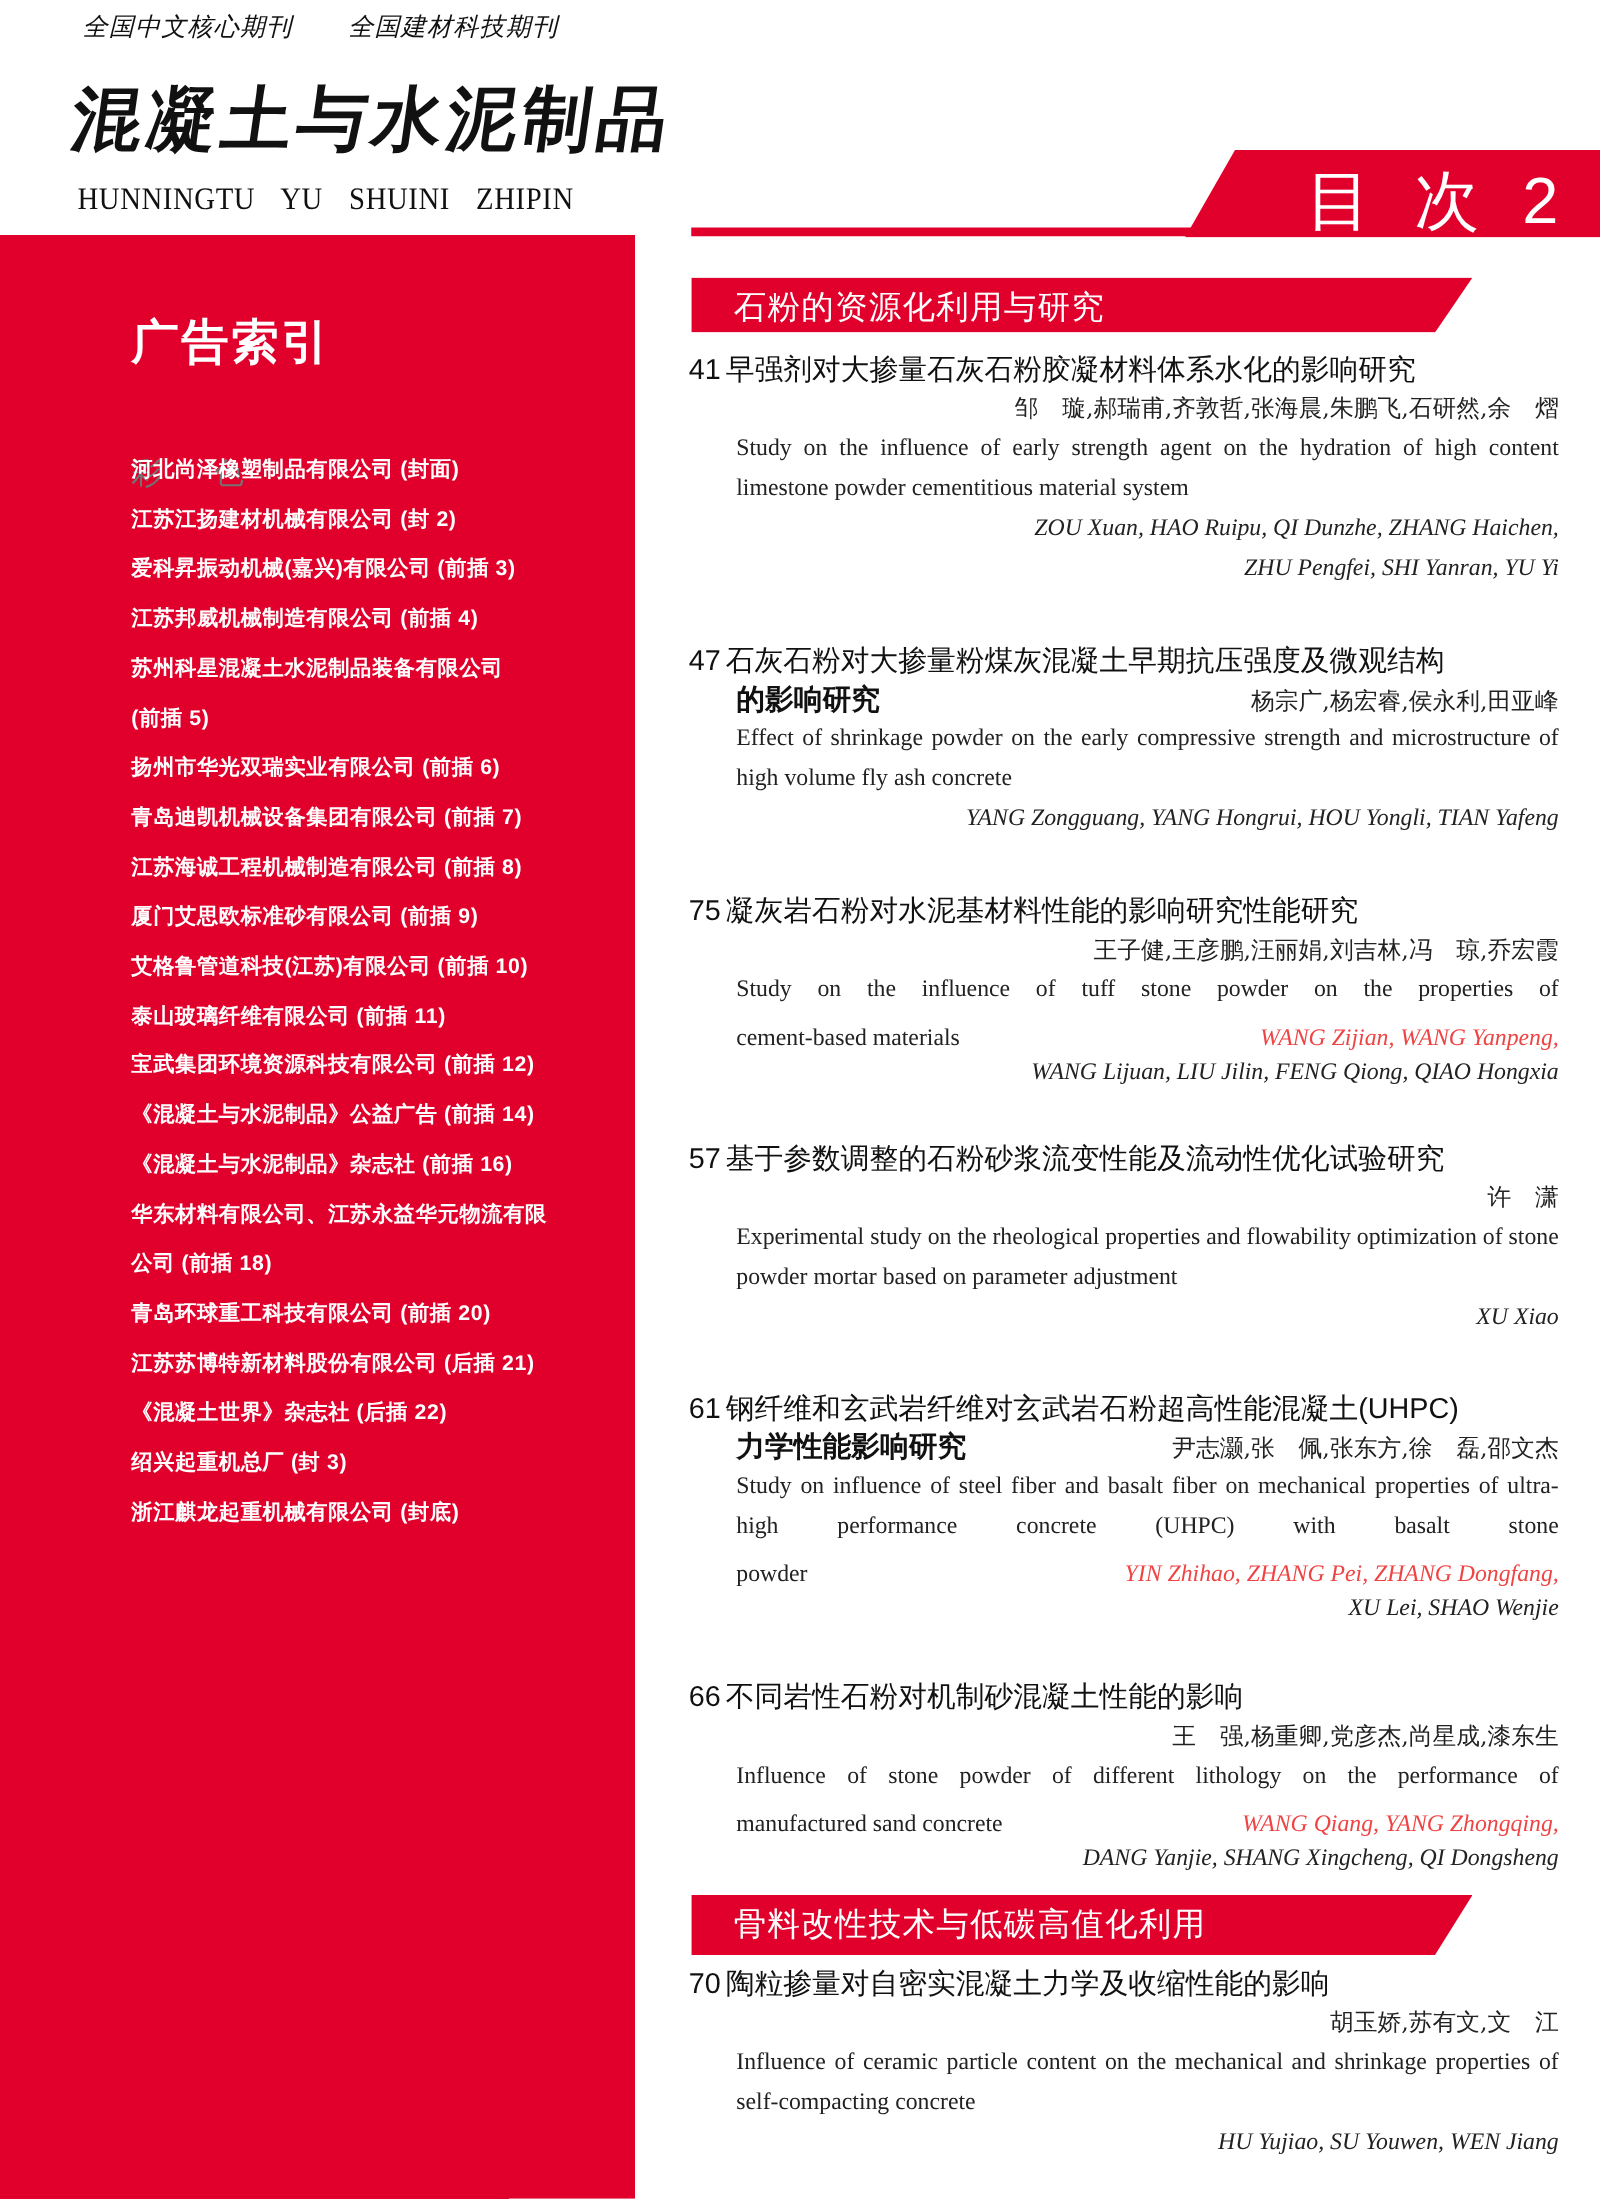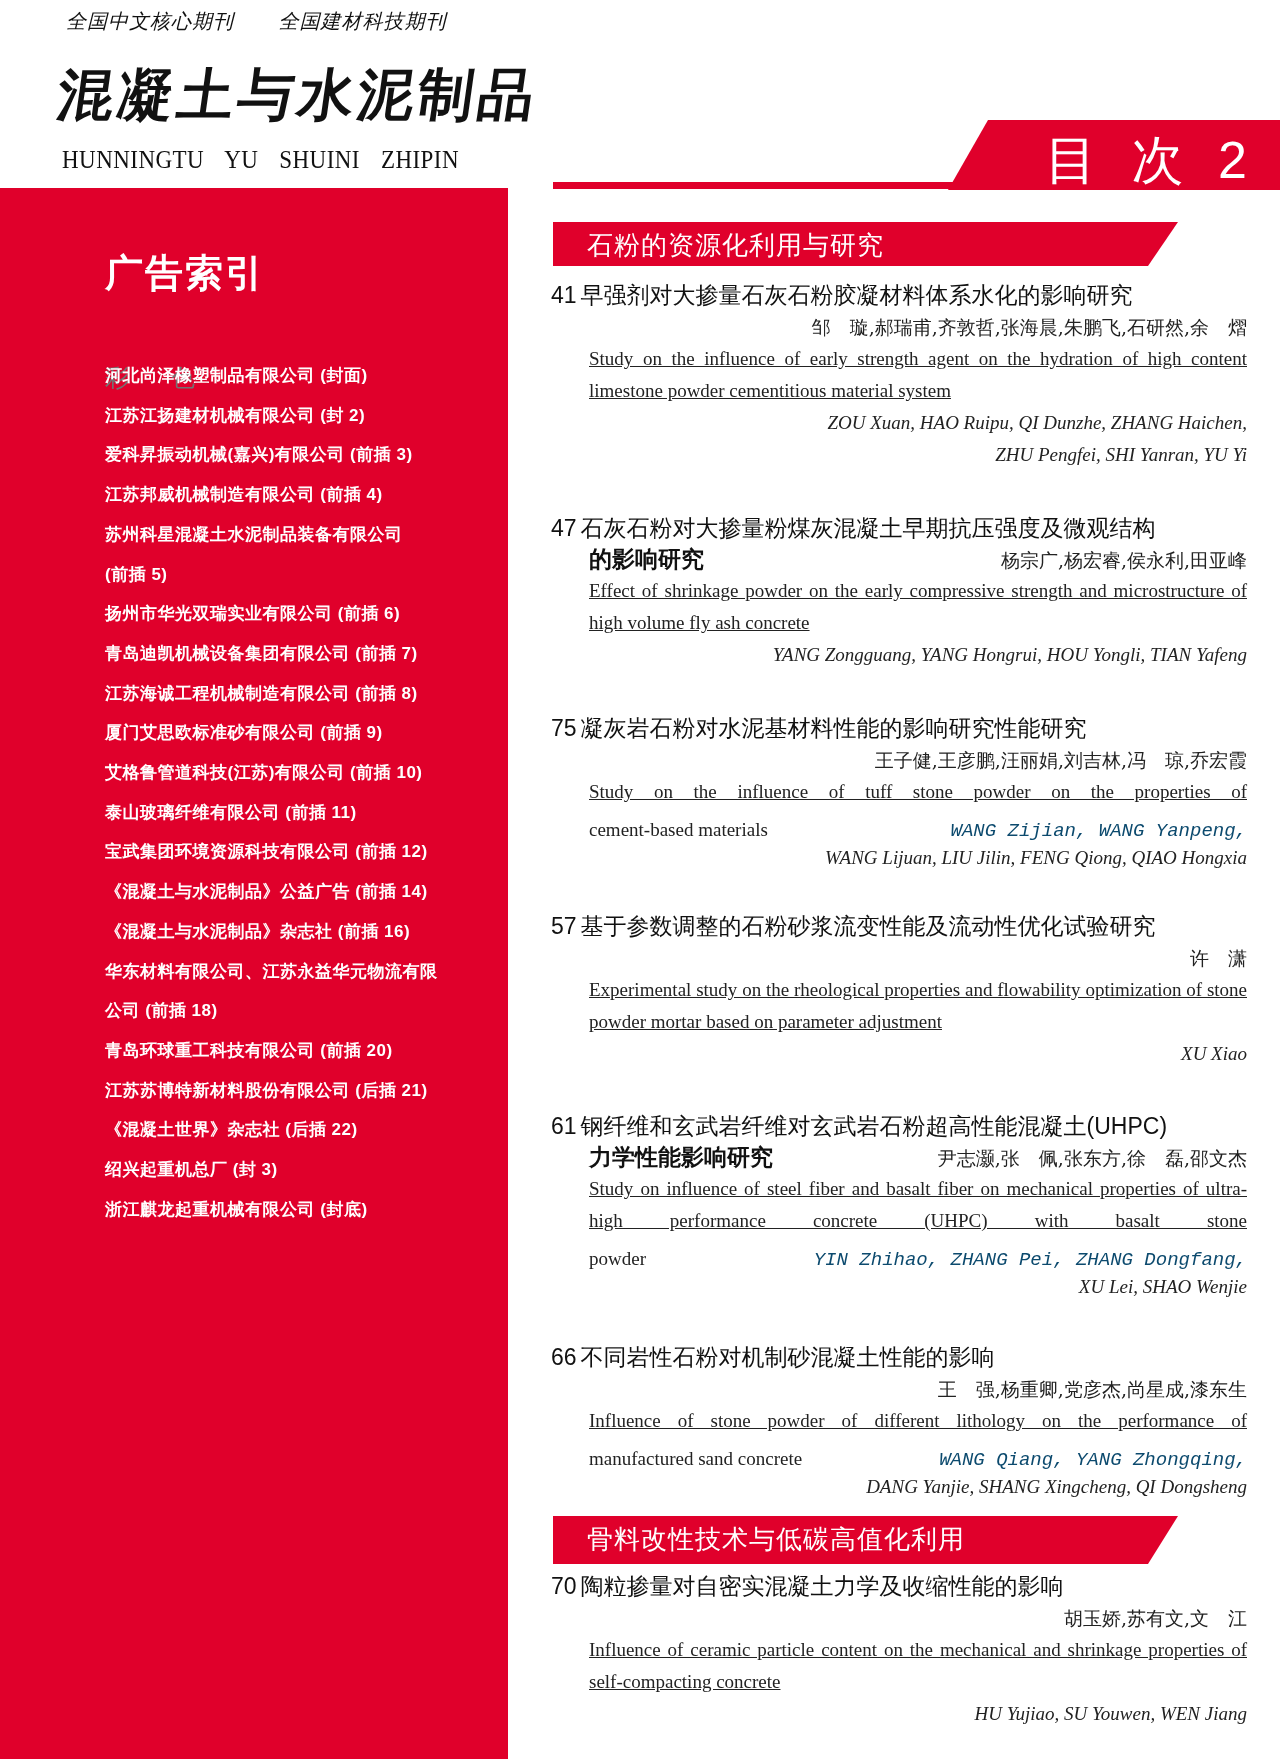--- a/index.html
+++ b/index.html
@@ -22,26 +22,26 @@
              clip-path:polygon(40px 0, 100% 0, 100% 100%, 0 100%); }
   .toc-label { left:1045px; top:126px; color:#fff; font-size:52px; letter-spacing:10px; }
   .banner { left:553px; width:625px; height:44px; background:#e0002b;
             clip-path:polygon(0 0, 100% 0, calc(100% - 30px) 100%, 0 100%); }
   .banner span { position:absolute; left:34px; top:6px; color:#fff; font-size:26px; letter-spacing:1px; }
   .entry { left:551px; width:696px; }
   .e-title { font-size:23px; line-height:32px; color:#111; }
   .e-title .num { margin-right:4px; }
   .e-auth-cn { font-family:"DejaVu Serif", serif; font-size:19px; text-align:right; line-height:32px; color:#222; }
   .e-en { font-family:"Liberation Serif", serif; font-size:19px; line-height:32px; padding-left:38px;
-          text-align:justify; text-align-last:left; color:#222;text-decoration:underline; }
+          text-align:justify; text-align-last:left; color:#222; }
   .e-auth-en { font-family:"Liberation Serif", serif; font-style:italic; font-size:19px; text-align:right;
                line-height:32px; color:#222; }
   .row2 { display:flex; justify-content:space-between; align-items:baseline;text-align:right; }
   .row2 .left-en { font-family:"Liberation Serif", serif; font-size:19px; padding-left:38px; color:#222; }
-  .row2 .right-en { font-family:Liberation Mono, monospace; font-style:italic; font-size:19px; color:#0c4a6e;margin-top:12px; }
+  .row2 .right-en { font-family:Liberation Serif, serif; font-style:italic; font-size:19px; color:#ef4444;margin-top:12px; }
   .row2 .tbold { font-size:23px; font-weight:bold; padding-left:38px; color:#111; }
   .row2 .rauth { font-family:"DejaVu Serif", serif; font-size:19px; color:#222; }
 </style>
 </head>
 <body>
 
 <div class="abs top-tags">
   <span>全国中文核心期刊</span>
   <span>全国建材科技期刊</span>
 </div>

